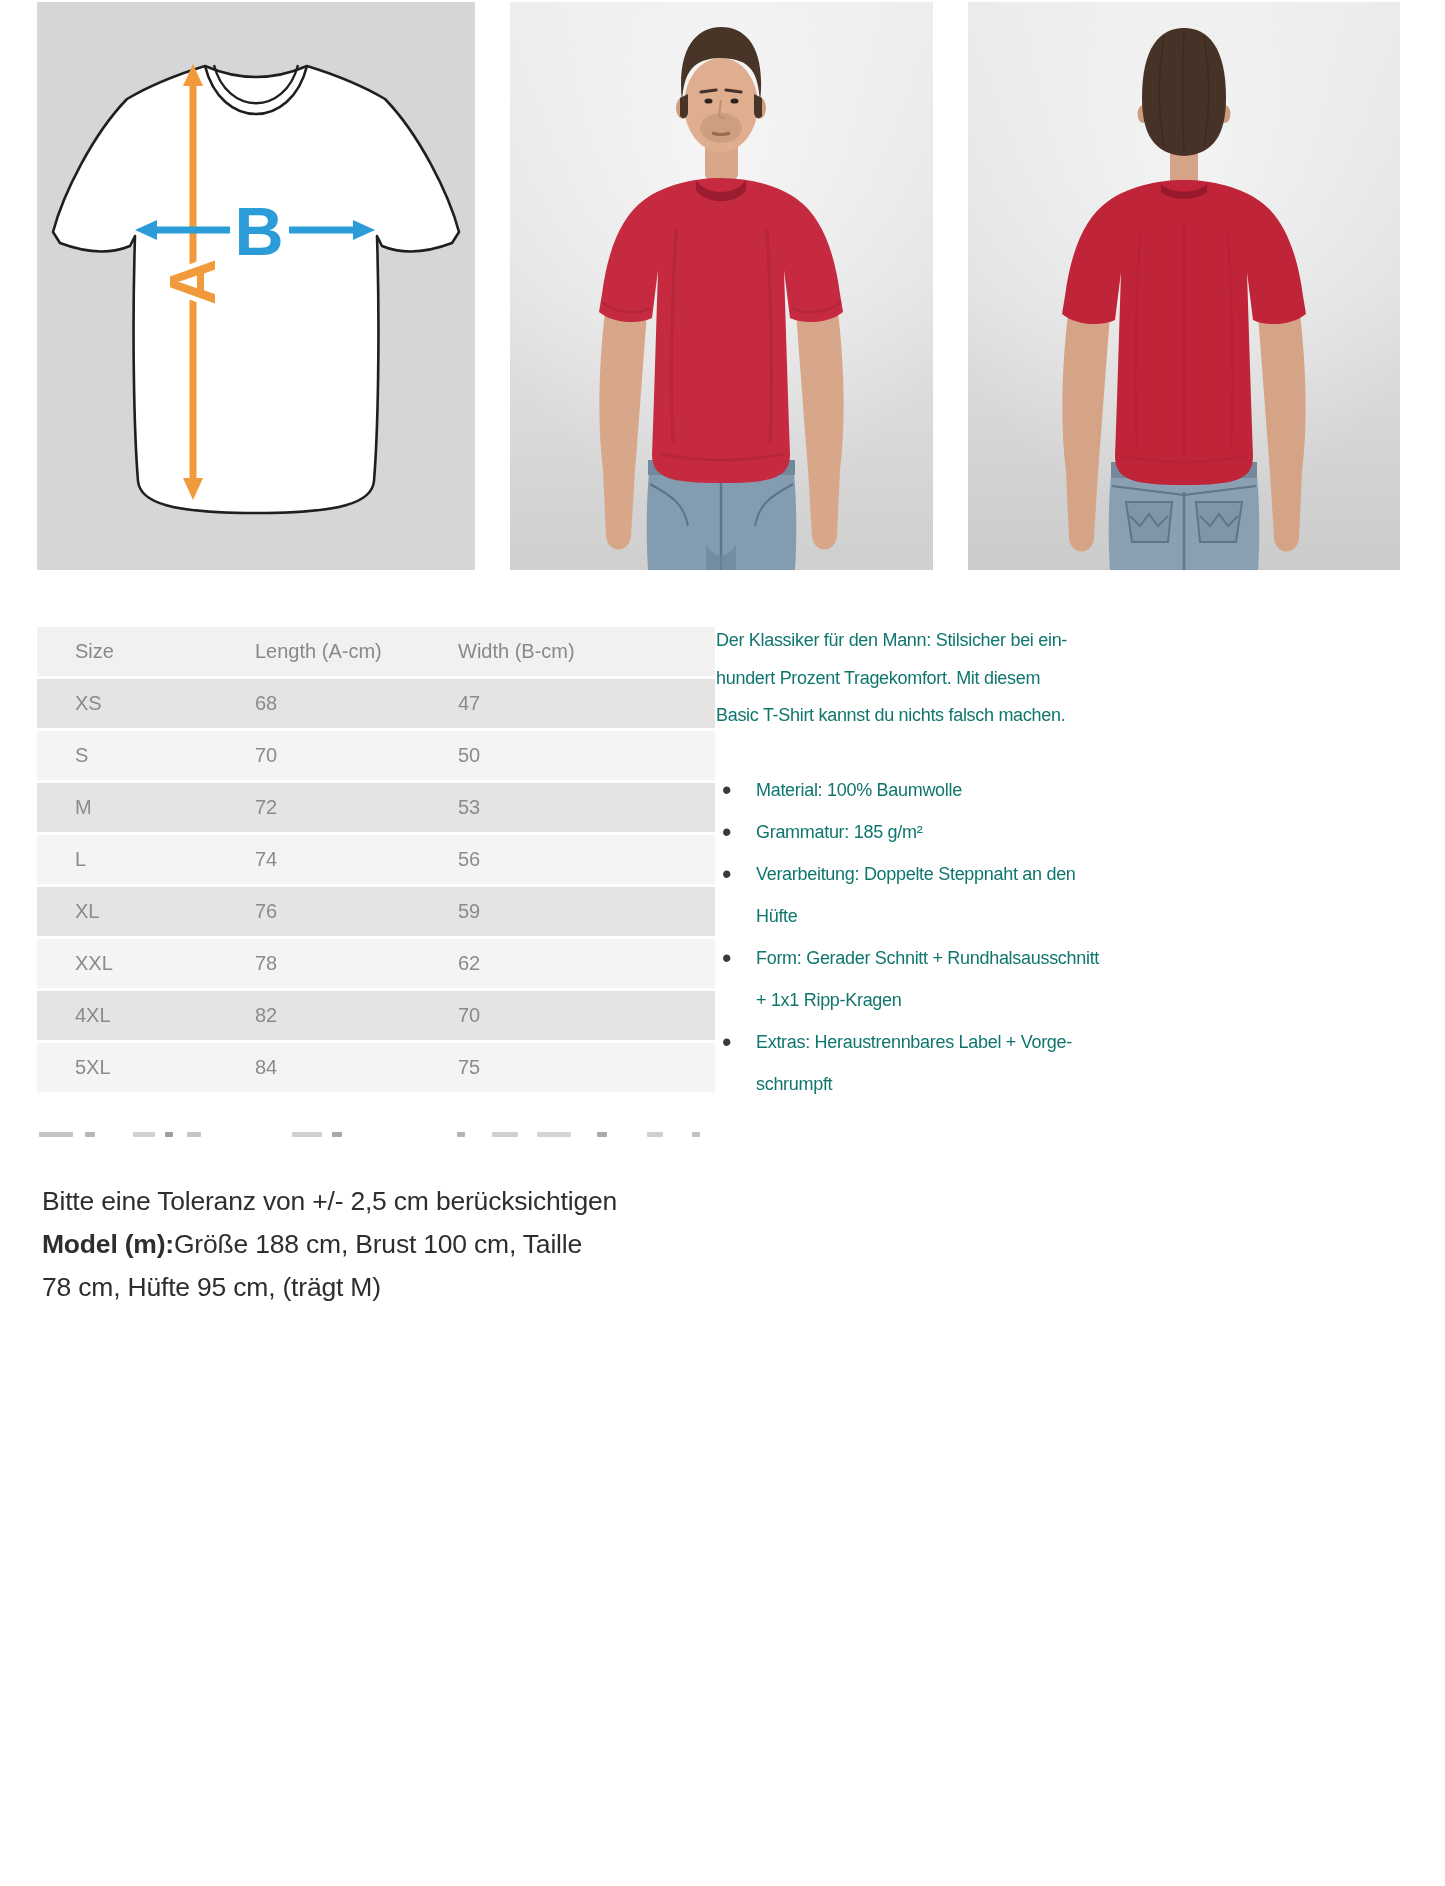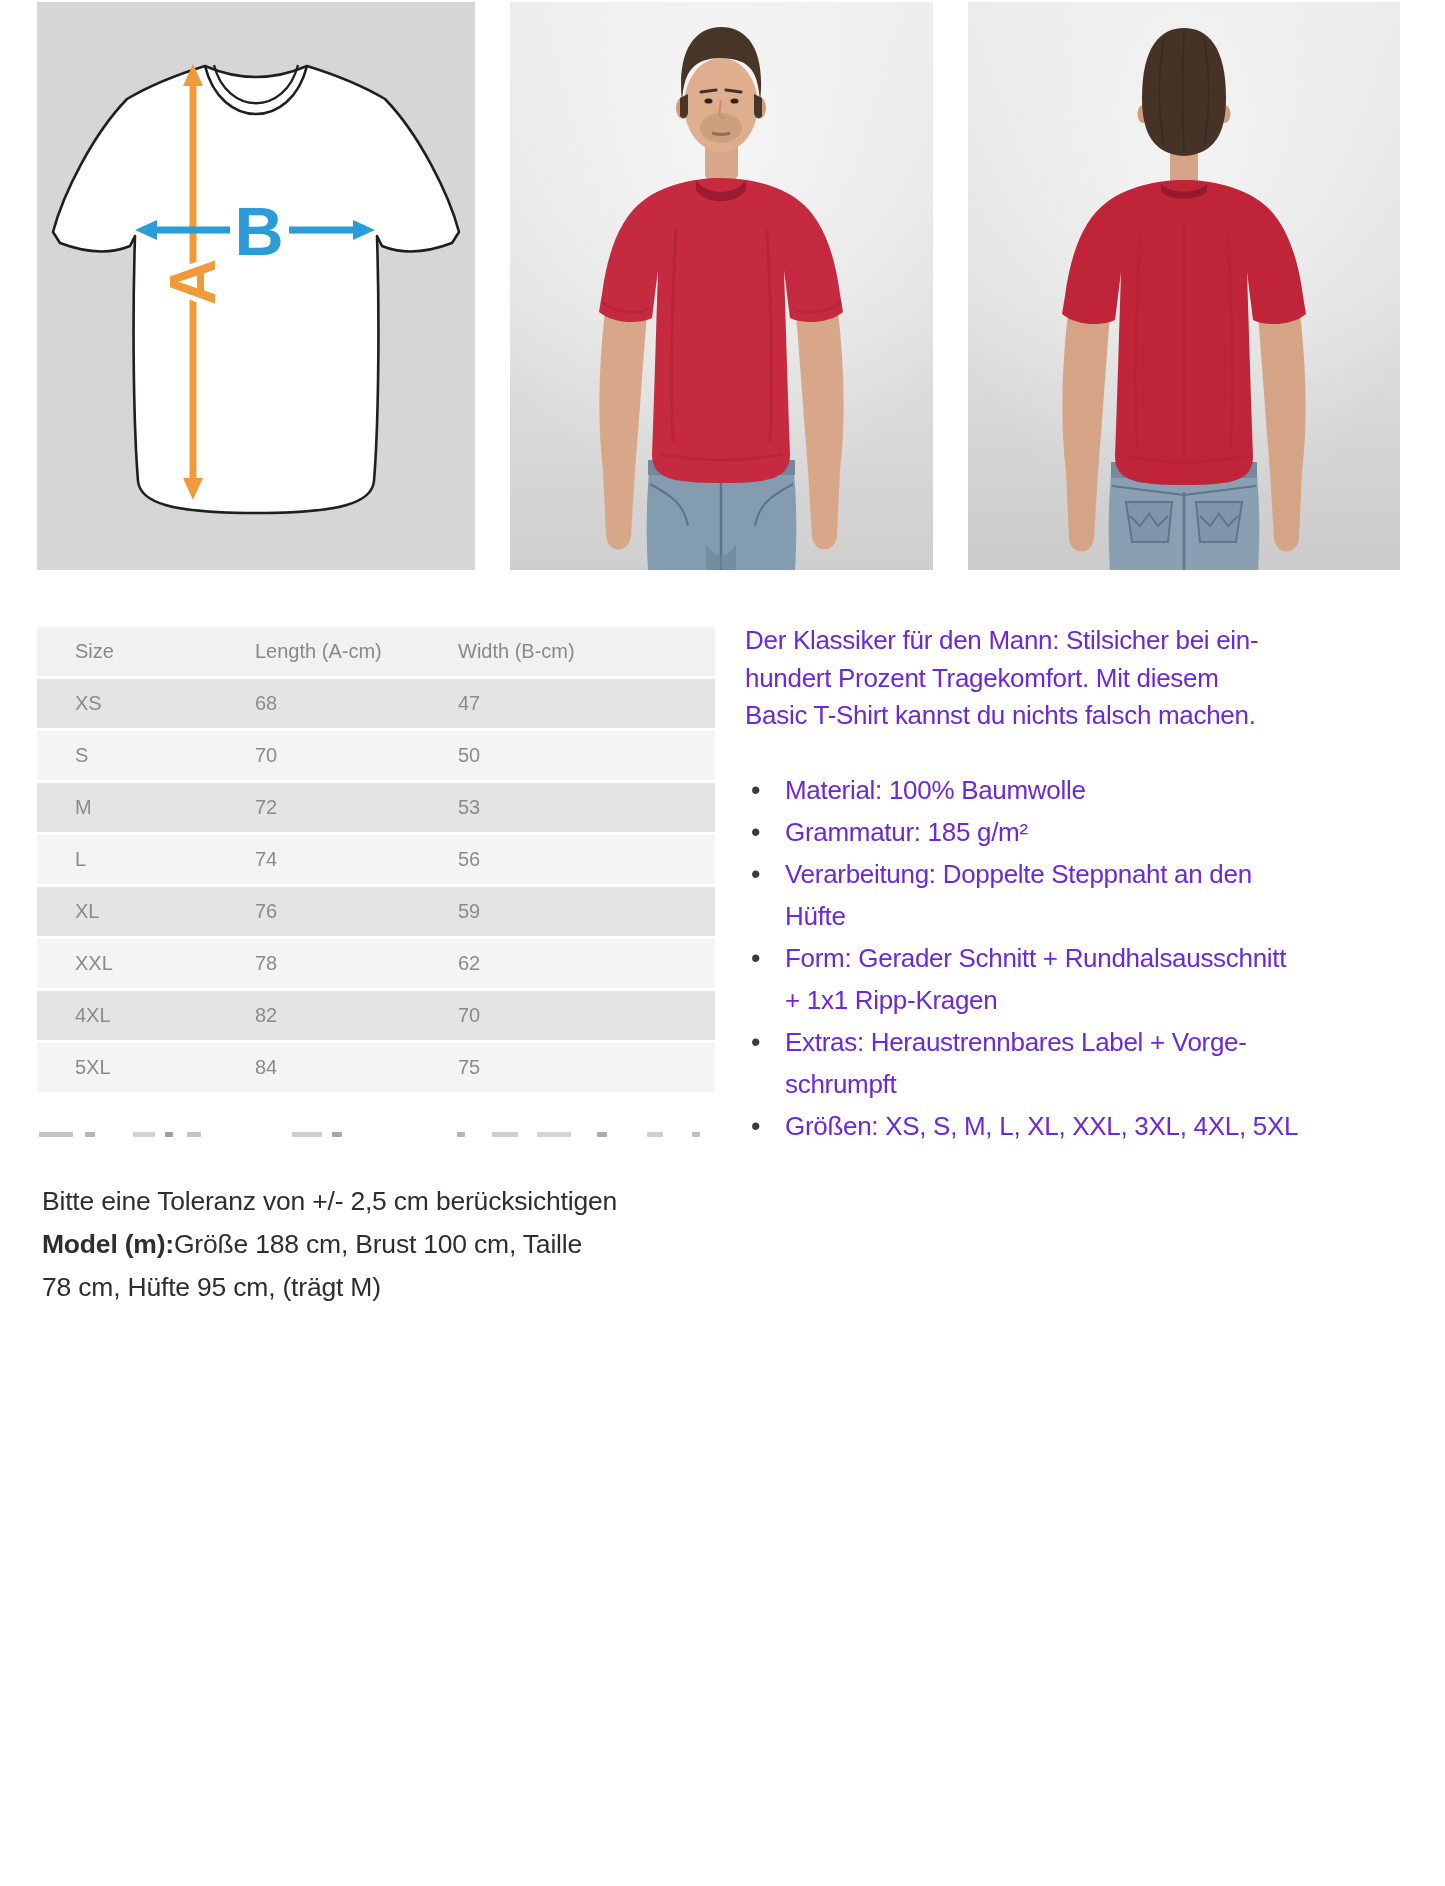--- a/index.html
+++ b/index.html
@@ -45,22 +45,22 @@
   .artifact i:nth-child(7){left:295px;width:10px;background:#a8a8a8}
   .artifact i:nth-child(8){left:420px;width:8px;background:#b5b5b5}
   .artifact i:nth-child(9){left:455px;width:26px;background:#cfcfcf}
   .artifact i:nth-child(10){left:500px;width:34px;background:#d4d4d4}
   .artifact i:nth-child(11){left:560px;width:10px;background:#ababab}
   .artifact i:nth-child(12){left:610px;width:16px;background:#cfcfcf}
   .artifact i:nth-child(13){left:655px;width:8px;background:#c0c0c0}
 
   
   .right-col{
-    position:absolute;left:745px;top:622px;width:490px;
-    color:#6d28d9;font-size:26px;letter-spacing:-0.3px;
+    position:absolute;left:716px;top:622px;width:490px;
+    color:#0f766e;font-size:18px;letter-spacing:-0.3px;
   }
   .intro-line{line-height:37.5px;white-space:nowrap;}
   ul.bullets{margin:34px 0 0 0;padding:0;list-style:none;}
   ul.bullets li{position:relative;padding-left:40px;}
   ul.bullets li::before{
     content:"\2022";position:absolute;left:6px;top:0;
     line-height:42px;font-size:27px;color:#3a3a3a;
   }
   .bullet-line{line-height:42px;white-space:nowrap;}
 
@@ -326,23 +326,20 @@
       <div class="bullet-line">Hüfte</div>
     </li>
     <li>
       <div class="bullet-line">Form: Gerader Schnitt + Rundhalsausschnitt</div>
       <div class="bullet-line">+ 1x1 Ripp-Kragen</div>
     </li>
     <li>
       <div class="bullet-line">Extras: Heraustrennbares Label + Vorge-</div>
       <div class="bullet-line">schrumpft</div>
     </li>
-    <li>
-      <div class="bullet-line">Größen: XS, S, M, L, XL, XXL, 3XL, 4XL, 5XL</div>
-    </li>
   </ul>
 </div>
 
 <div class="footnote">
   <div>Bitte eine Toleranz von +/- 2,5 cm berücksichtigen</div>
   <div><b>Model (m):</b><span>Größe 188 cm, Brust 100 cm, Taille</span></div>
   <div>78 cm, Hüfte 95 cm, (trägt M)</div>
 </div>
 
 </body></html>

